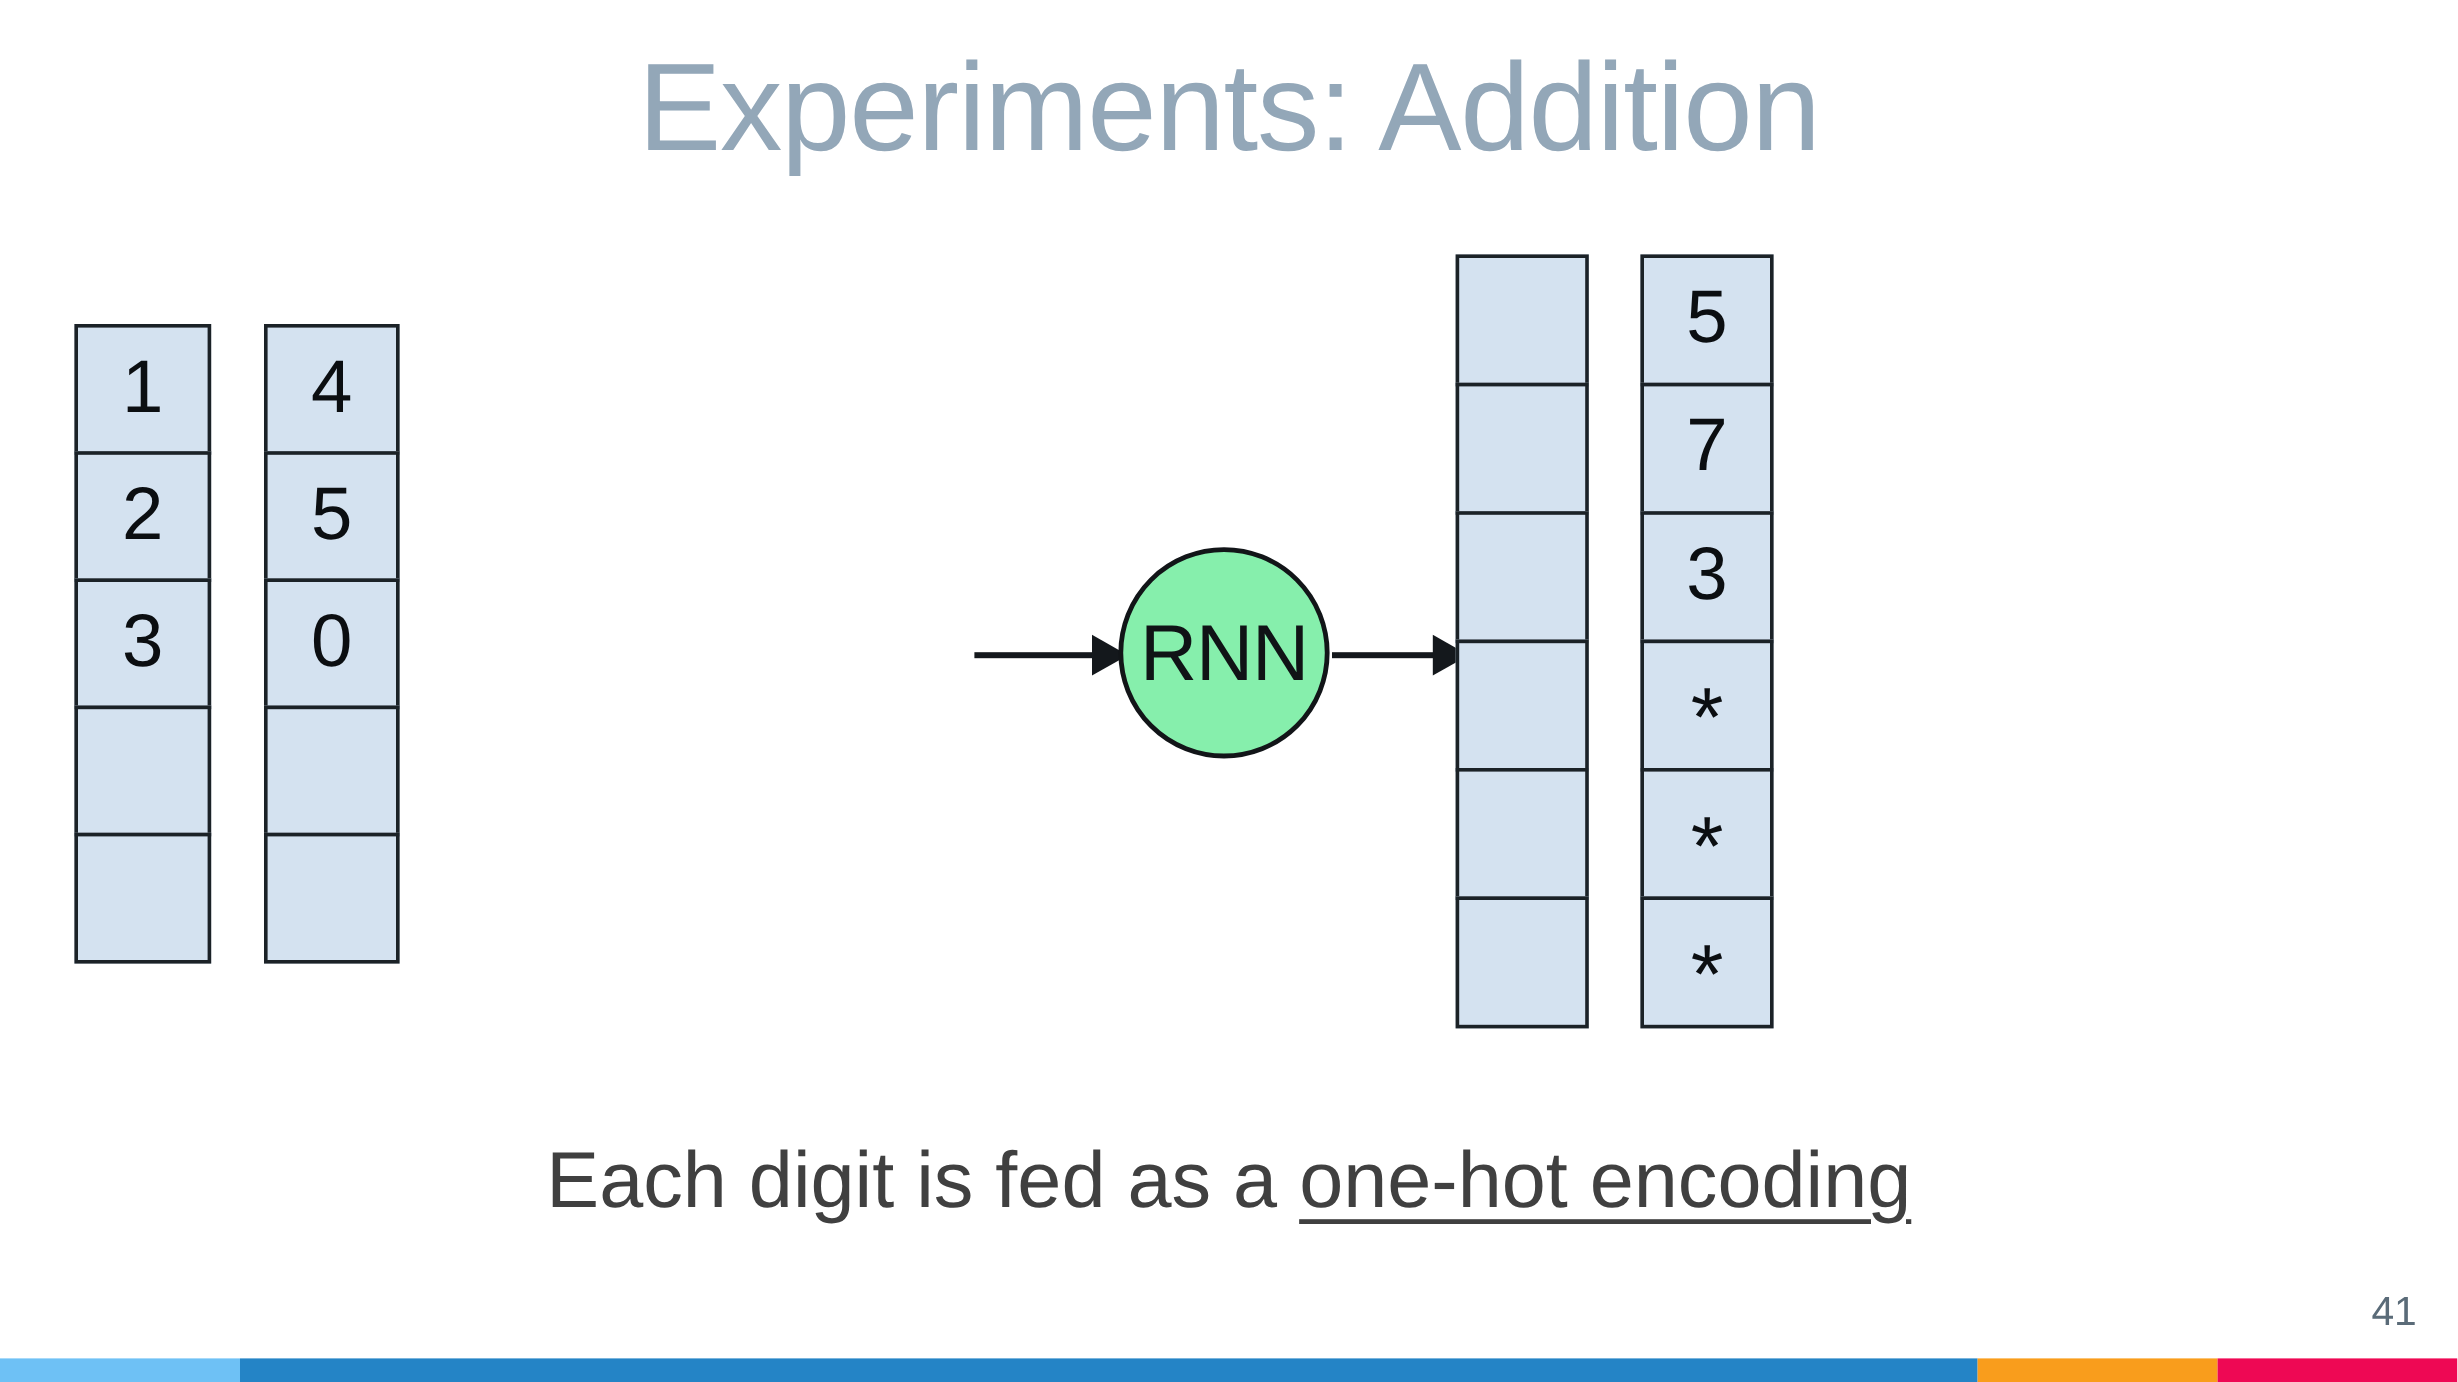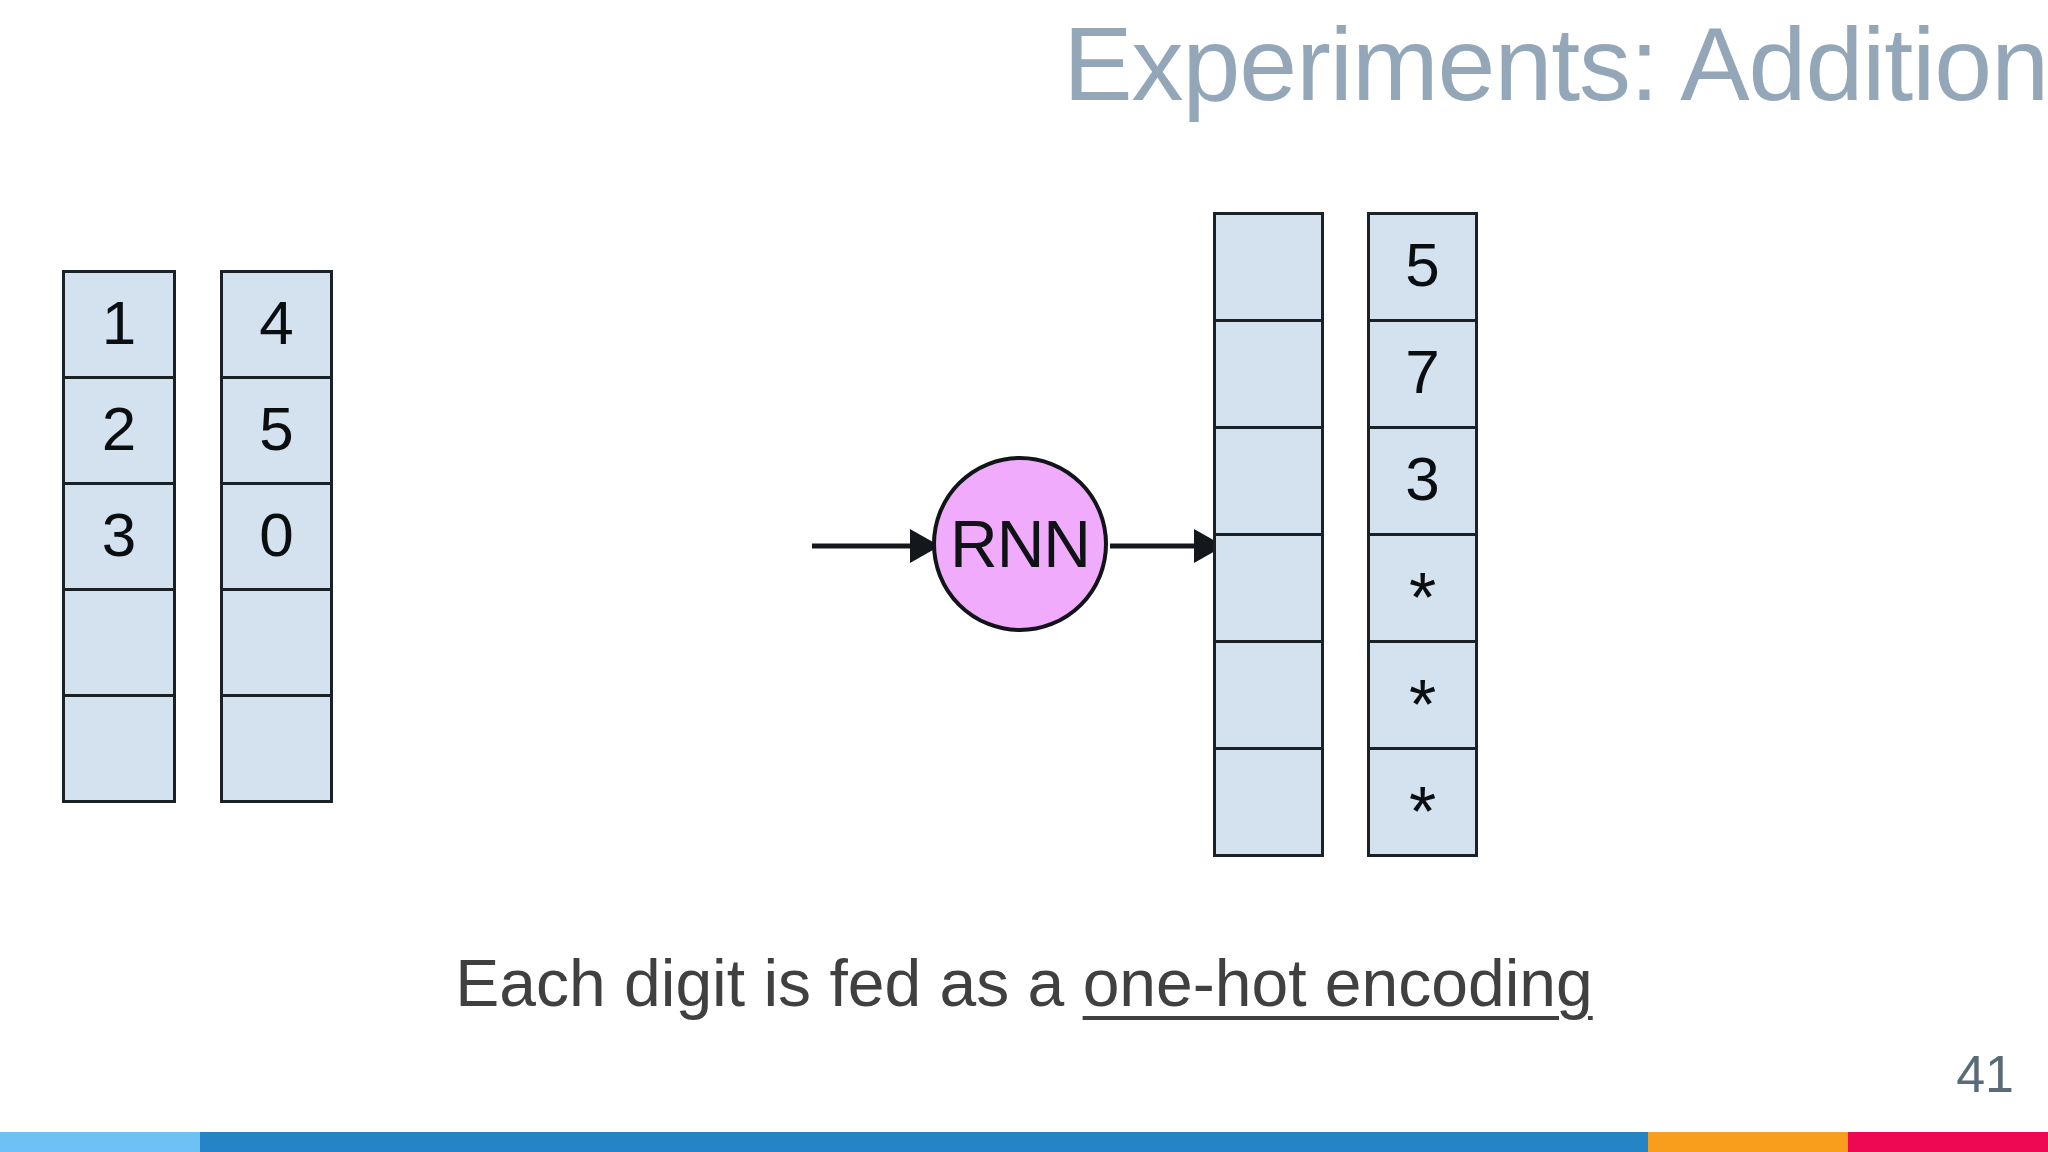--- a/index.html
+++ b/index.html
@@ -16,23 +16,23 @@
     width: 2048px;
     height: 1152px;
     background: #ffffff;
     overflow: hidden;
   }
 
   
   #slide-title {
     position: absolute;
     left: 0;
-    top: 8px;
-    width: 2048px;
-    text-align: right;
+    top: 34px;
+    width: 2048px;
+    text-align: center;
     font-family: "Liberation Sans", sans-serif;
     font-size: 104px;
     font-weight: 300;
     letter-spacing: -1px;
     color: #93A7B8;
     white-space: nowrap;
     line-height: 1.08;
   }
 
   
@@ -143,23 +143,23 @@
   #caption .emph {
     text-decoration: underline;
     text-underline-offset: 10px;
     text-decoration-thickness: 4px;
   }
 
   
   #slide-number {
     position: absolute;
     right: 34px;
-    bottom: 52px;
-    font-family: "Liberation Sans", sans-serif;
-    font-size: 52px;
+    bottom: 42px;
+    font-family: "Liberation Sans", sans-serif;
+    font-size: 34px;
     font-weight: 400;
     color: #5A6B78;
     line-height: 1;
   }
 
   
   #footer-bar {
     position: absolute;
     left: 0;
     bottom: 0;
@@ -210,21 +210,21 @@
       <div class="cell" style="background: rgb(212, 226, 240); border-color: rgb(27, 34, 39);">
         <span class="glyph"></span>
       </div>
     </div>
 
   <div class="arrow" id="arrow-in">
     <span class="shaft"></span>
     <span class="head"></span>
   </div>
 
-  <div id="rnn-node" style="background: #f0abfc; border-color: rgb(18, 21, 24);">
+  <div id="rnn-node" style="background: #86efac; border-color: rgb(18, 21, 24);">
     <span class="rnn-label">RNN</span>
   </div>
 
   <div class="arrow" id="arrow-out">
     <span class="shaft"></span>
     <span class="head"></span>
   </div>
 
   <div class="col-stack" id="col-state">
       <div class="cell" style="background: rgb(212, 226, 240); border-color: rgb(27, 34, 39);">

